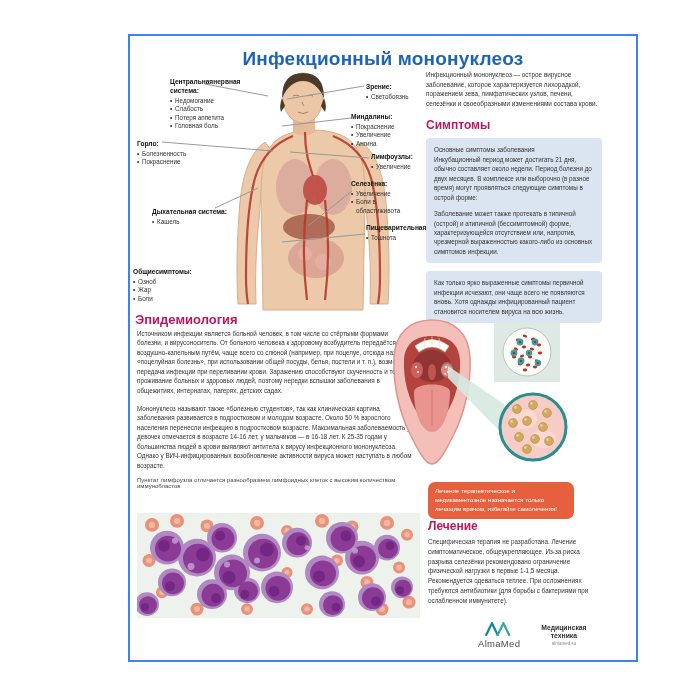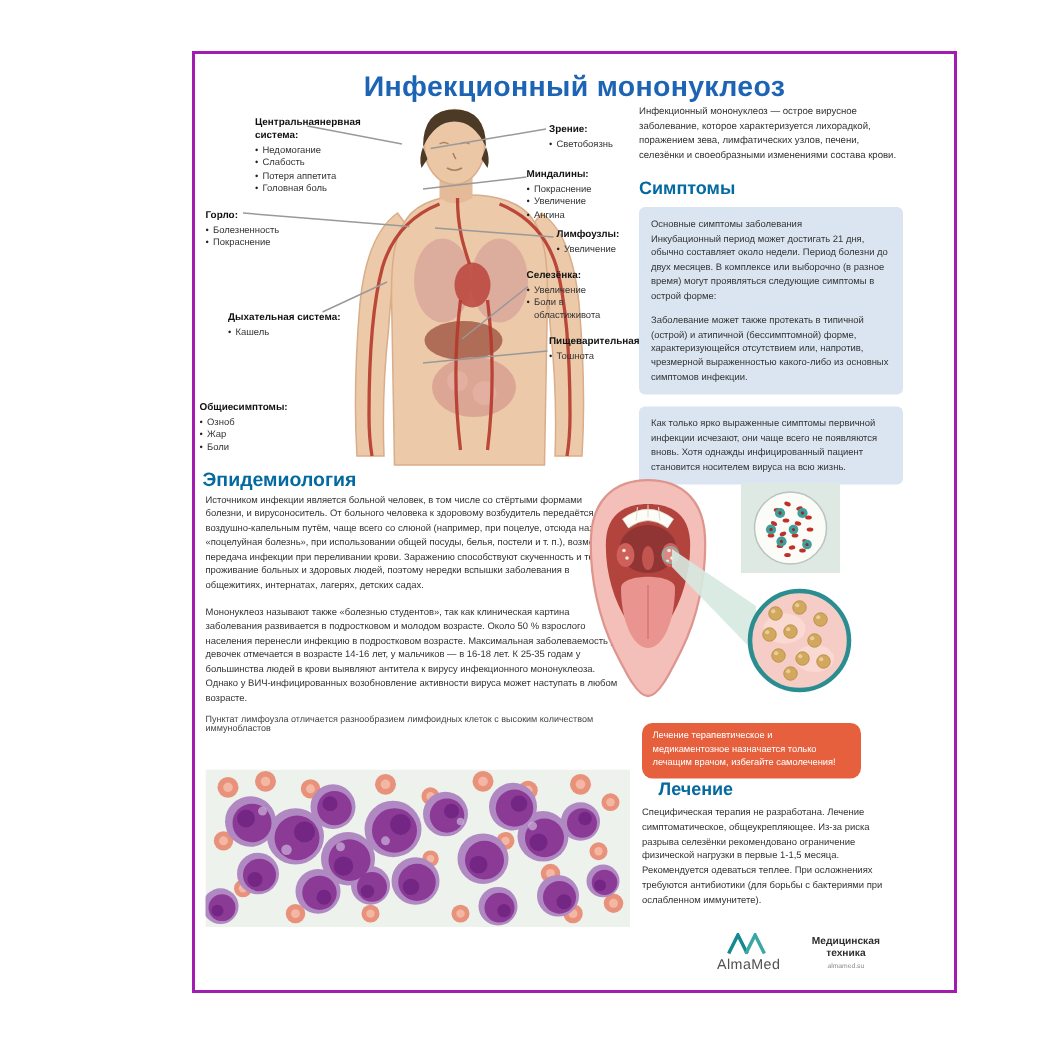--- a/index.html
+++ b/index.html
@@ -2,54 +2,54 @@
 <html><head>
 <meta charset="utf-8">
 <style>
   html,body{margin:0;padding:0;}
   body{
     width:700px;height:700px;background:#ffffff;position:relative;overflow:hidden;
     font-family:"Liberation Sans","DejaVu Sans",sans-serif;color:#333;
   }
   .frame{
     position:absolute;left:128px;top:34px;width:510px;height:628px;
-    border:2px solid #a21caf;background:#fff;box-sizing:border-box;
+    border:2px solid #3b82f6;background:#fff;box-sizing:border-box;
   }
   .title{
     position:absolute;left:0;top:12px;width:100%;text-align:center;
     font-size:19px;font-weight:bold;color:#1d64b4;letter-spacing:.2px;
   }
   .lbl{position:absolute;font-size:6.3px;line-height:1.35;color:#222;}
   .lbl-t{font-weight:bold;font-size:6.6px;margin-bottom:1px;color:#111;}
   .bullet{padding-left:5px;position:relative;color:#333;}
   .bullet::before{content:"•";position:absolute;left:0;top:0;color:#222;}
   .rightcol{position:absolute;left:296px;top:34px;width:176px;}
   .intro{font-size:6.4px;line-height:1.5;color:#333;}
-  .h-blue{font-size:12px;font-weight:bold;color:#0369a1;}
+  .h-blue{font-size:12px;font-weight:bold;color:#be185d;}
   .rightcol .h-blue{margin-top:10px;margin-bottom:6px;}
   .bluebox{background:#dbe5f1;border-radius:4px;padding:7px 8px;font-size:6.3px;line-height:1.5;color:#333;}
   .bluebox + .bluebox{margin-top:8px;}
   .bluebox p{margin:0 0 7px 0;}
   .bluebox p:last-child{margin-bottom:0;}
   .epi-h{position:absolute;left:5px;top:276px;font-size:13px;}
   .epi-p{position:absolute;font-size:6.3px;line-height:1.5;color:#333;width:278px;left:7px;}
   .epi-p1{top:293px;}
   .epi-p2{top:368px;}
   .caption{position:absolute;left:7px;top:441px;width:300px;font-size:6px;color:#444;}
   .smear{position:absolute;left:7px;top:477px;width:283px;height:105px;}
   .mouth{position:absolute;left:258px;top:278px;width:88px;height:158px;}
   .inset-square{position:absolute;left:364px;top:286px;width:66px;height:60px;}
   .inset-circle{position:absolute;left:367px;top:355px;width:72px;height:72px;}
   .connector-overlay{position:absolute;left:0;top:36px;width:506px;height:400px;pointer-events:none;}
   .figure{position:absolute;left:83px;top:36px;width:200px;height:240px;}
   .warnbox{
     position:absolute;left:298px;top:446px;width:132px;background:#e7603d;color:#fff;
     border-radius:7px;padding:5px 7px;font-size:6.2px;line-height:1.45;
   }
-  .treat-h{position:absolute;left:298px;top:483px;margin-left:11px;}
+  .treat-h{position:absolute;left:298px;top:483px;}
   .treat-p{position:absolute;left:298px;top:501px;width:172px;font-size:6.3px;line-height:1.55;color:#333;}
   .logo{position:absolute;left:348px;top:586px;display:flex;align-items:flex-start;gap:21px;}
   .logo-left{display:flex;flex-direction:column;align-items:center;}
   .logo-name{font-size:9.5px;color:#4f4f4f;letter-spacing:.3px;margin-top:1px;}
   .logo-right{display:flex;flex-direction:column;align-items:center;padding-top:2px;}
   .logo-tag{font-size:6.8px;font-weight:bold;color:#2e2e2e;line-height:1.15;text-align:center;}
   .logo-url{font-size:4.5px;color:#8a8a8a;margin-top:1px;}
 </style>
 </head>
 <body>

